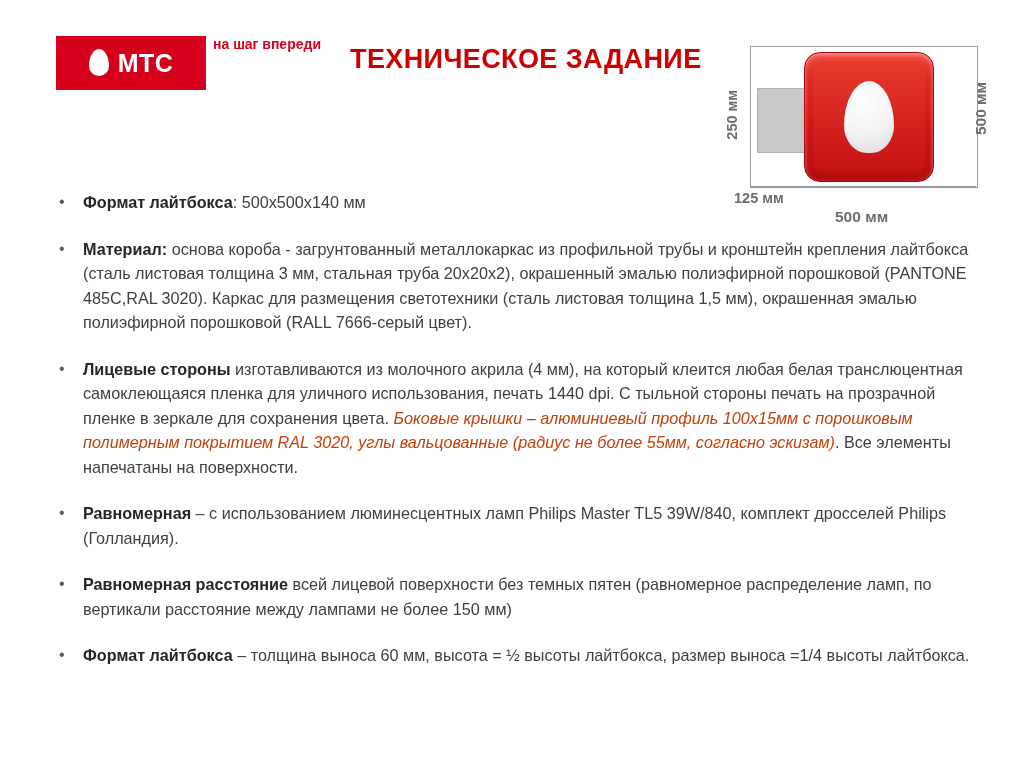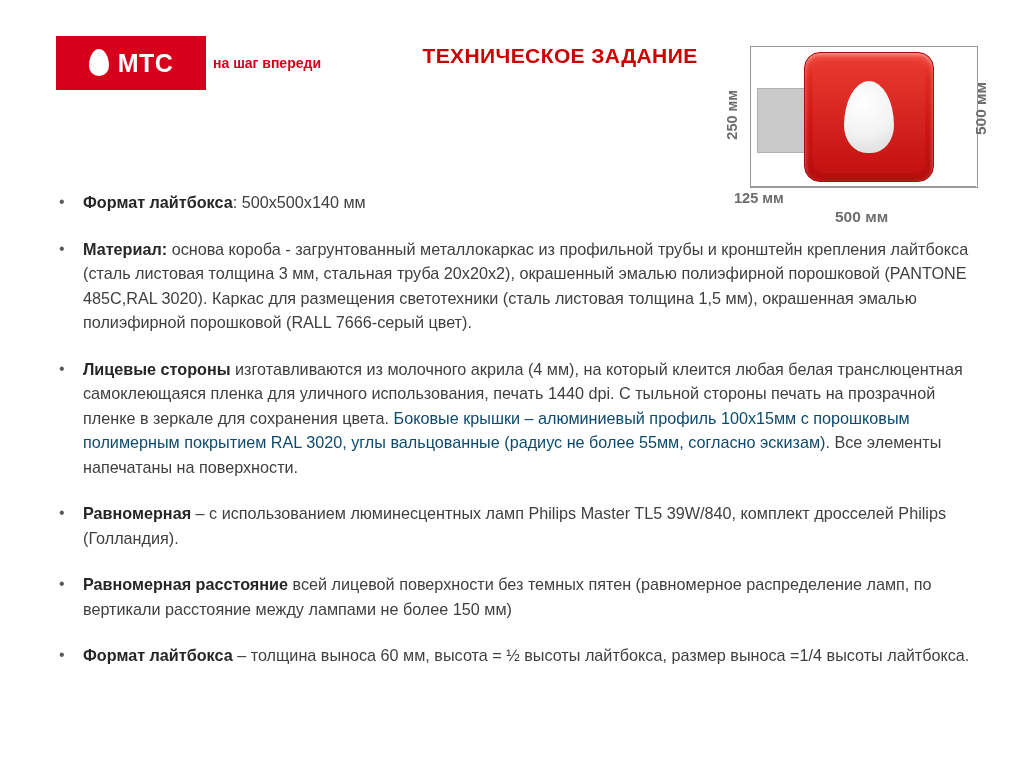--- a/index.html
+++ b/index.html
@@ -22,21 +22,21 @@
 
   
   .logo-block {
     position: absolute;
     left: 56px;
     top: 36px;
     width: 272px;
     height: 54px;
     background: #ffffff;
     display: flex;
-    align-items: center;
+    align-items: flex-start;
   }
   .logo-red {
     width: 150px;
     height: 54px;
     background: #d6001c;
     display: flex;
     align-items: center;
     justify-content: center;
     gap: 9px;
   }
@@ -62,23 +62,23 @@
     font-size: 14px;
     font-weight: bold;
     background: #ffffff;
   }
 
   .slide-title {
     position: absolute;
     left: 350px;
     top: 44px;
     width: 420px;
-    text-align: center;
+    text-align: left;
     color: #cc0000;
-    font-size: 21px;
+    font-size: 27px;
     font-weight: bold;
     letter-spacing: 0.4px;
   }
 
   
   .diagram {
     position: absolute;
     left: 716px;
     top: 38px;
     width: 284px;
@@ -196,21 +196,21 @@
     text-align: left;
     padding-left: 3px;
   }
   .bullet-text {
     flex: 1;
     font-size: 16.2px;
     line-height: 24.5px;
     color: #3f3f3f;
   }
   .b { font-weight: bold; color: #262626; }
-  .red { color: #0c4a6e; }
+  .red { color: #c2410c; font-style: italic; }
 </style>
 </head>
 <body>
 
 <div class="slide">
 
   <div class="logo-block">
     <div class="logo-red">
       <div class="logo-egg"></div>
       <div class="logo-text">МТС</div>

